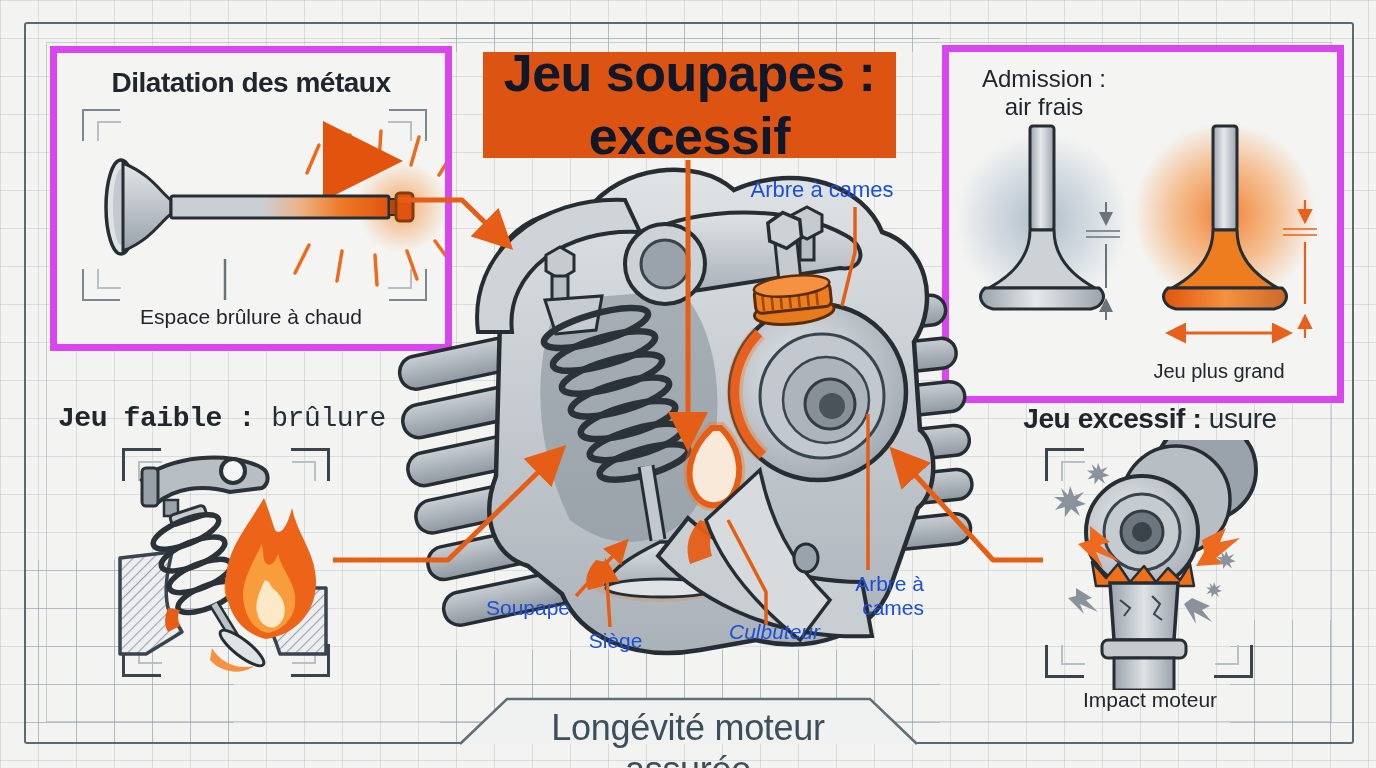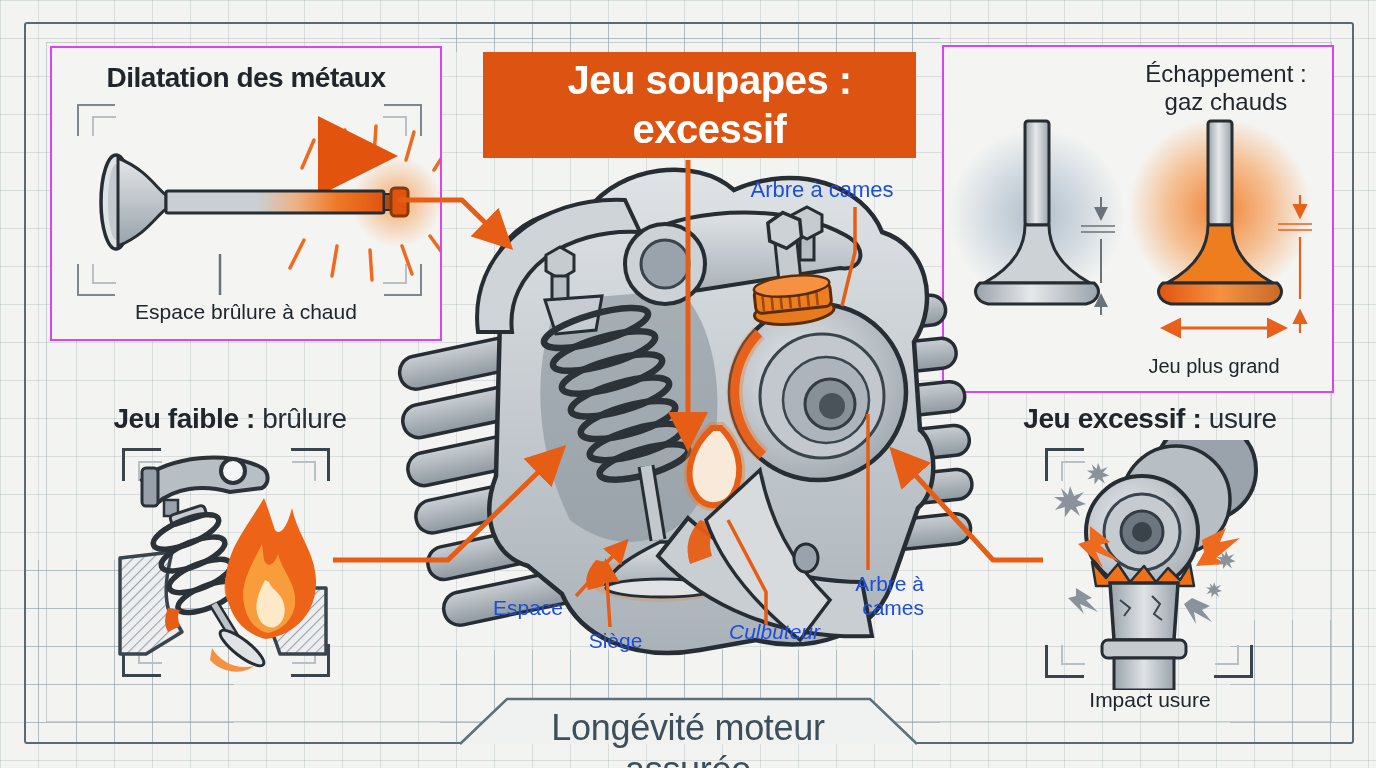--- a/index.html
+++ b/index.html
@@ -25,21 +25,21 @@
   }
   .outer-frame{
     position:absolute;left:24px;top:22px;width:1326px;height:718px;
     border:2.5px solid #5A6A72;border-radius:3px;z-index:1;pointer-events:none;
   }
   .inner-frame{
     position:absolute;left:46px;top:42px;width:1284px;height:678px;
     border:1.5px solid rgba(160,172,178,.55);z-index:1;pointer-events:none;
   }
   .panel{
-    position:absolute;background:#F4F5F3;border:2px solid #d946ef;z-index:2;
+    position:absolute;background:#F4F5F3;border:7px solid #d946ef;z-index:2;
   }
   .panel-tl{left:50px;top:46px;width:388px;height:291px;}
   .panel-tr{left:942px;top:45px;width:388px;height:344px;}
   .ptitle{
     position:absolute;left:0;right:0;text-align:center;
     font-weight:bold;font-size:28px;letter-spacing:-.5px;color:#20262B;
   }
   .caption{
     position:absolute;text-align:center;font-size:21px;color:#20262B;z-index:6;
   }
@@ -57,23 +57,22 @@
   .bk .c4{right:0;bottom:0;border-right-width:2.5px;border-bottom-width:2.5px;}
   .bk.dark .c1,.bk.dark .c2,.bk.dark .c3,.bk.dark .c4{border-width:0;}
   .bk.dark .c1{border-left-width:3px;border-top-width:3px;}
   .bk.dark .c2{border-right-width:3px;border-top-width:3px;}
   .bk.dark .c3{border-left-width:3px;border-bottom-width:3px;}
   .bk.dark .c4{border-right-width:3px;border-bottom-width:3px;}
 
   .banner{
     position:absolute;left:483px;top:52px;width:413px;height:106px;z-index:4;
     background:#DD5412;display:flex;flex-direction:column;align-items:center;justify-content:center;
-    color:#ffffff;font-weight:bold;font-size:40px;line-height:1.22;letter-spacing:-.5px;
+    color:#0f172a;font-weight:bold;font-size:52px;line-height:1.22;letter-spacing:-.5px;
     text-align:center;
-    padding-left:20px;
   }
   .block-title{
     position:absolute;text-align:center;font-size:28px;color:#252E35;z-index:3;letter-spacing:-.4px;
   }
   .block-title b{font-weight:bold;color:#20262B;}
   .elabel{
     position:absolute;font-size:21px;color:#1d4ed8;z-index:6;text-align:center;line-height:1.15;
   }
   .svgbox{position:absolute;z-index:3;pointer-events:none;}
   .overlay{position:absolute;inset:0;z-index:5;pointer-events:none;}
@@ -162,23 +161,23 @@
     </svg>
     <div class="caption" style="left:0;right:0;top:252px;">Espace brûlure à chaud</div>
   </div>
 
   <div class="banner">
     <div>Jeu soupapes :</div>
     <div>excessif</div>
   </div>
 
   <div class="panel panel-tr">
-    <div class="tr-head" style="left:182px;top:13px;width:200px;">
-      <div>Échappement :</div>
-      <div>gaz chauds</div>
+    <div class="tr-head" style="left:5px;top:13px;width:180px;">
+      <div>Admission :</div>
+      <div>air frais</div>
     </div>
     <svg class="svgbox" style="left:0;top:0;" width="388" height="344" viewBox="0 0 388 344">
       <defs>
         <linearGradient id="g-tr-metal" x1="0" y1="0" x2="1" y2="0">
           <stop offset="0" stop-color="#9aa3ab"></stop>
             <stop offset="0.45" stop-color="#e6e9eb"></stop>
             <stop offset="1" stop-color="#9aa3ab"></stop>
         </linearGradient>
         <linearGradient id="g-tr-orange" x1="0" y1="0" x2="1" y2="0">
           <stop offset="0" stop-color="#E2540E"></stop>
@@ -226,21 +225,21 @@
         <line x1="334" y1="177" x2="368" y2="177" stroke-width="1.6"></line>
         <line x1="334" y1="183" x2="368" y2="183" stroke-width="1.6"></line>
         <path d="M 356,190 V 252"></path>
         <path d="M 356,286 V 266" marker-end="url(#m-tr-o)"></path>
         <path d="M 222,281 H 338" stroke-width="3" marker-start="url(#m-tr-o)" marker-end="url(#m-tr-o)"></path>
       </g>
     </svg>
     <div class="caption" style="left:150px;width:240px;top:292px;font-size:20px;margin-top:16px;">Jeu plus grand</div>
   </div>
 
-  <div class="block-title" style="left:60px;top:403px;width:340px;">
+  <div class="block-title" style="left:52px;top:403px;width:340px;font-family:Liberation Mono, monospace;">
     <b>Jeu faible :</b><span> brûlure</span>
   </div>
   <div class="bk dark" style="left:122px;top:448px;width:208px;height:229px;">
     <span class="c1"></span>
       <span class="c2"></span>
       <span class="c3"></span>
       <span class="c4"></span>
   </div>
   <div class="bk lite" style="left:138px;top:461px;width:178px;height:203px;">
     <span class="c1"></span>
@@ -339,21 +338,21 @@
       <path d="M 36,148 L 52,158 L 46,160 L 58,172 L 40,164 L 44,174 L 28,158 L 36,156 Z"></path>
       <path d="M 152,158 L 170,166 L 162,170 L 172,182 L 154,172 L 156,184 L 144,164 Z"></path>
     </g>
     <g fill="#8a939b">
       <path transform="translate(30,62)" d="M 0,-16 L 4,-6 L 14,-10 L 7,-2 L 16,2 L 6,5 L 10,14 L 1,7 L -5,15 L -5,5 L -15,8 L -8,0 L -16,-5 L -6,-5 L -9,-14 L -2,-7 Z"></path>
       <path transform="translate(58,34) scale(0.7)" d="M 0,-16 L 4,-6 L 14,-10 L 7,-2 L 16,2 L 6,5 L 10,14 L 1,7 L -5,15 L -5,5 L -15,8 L -8,0 L -16,-5 L -6,-5 L -9,-14 L -2,-7 Z"></path>
       <path transform="translate(186,120) scale(0.6)" d="M 0,-16 L 4,-6 L 14,-10 L 7,-2 L 16,2 L 6,5 L 10,14 L 1,7 L -5,15 L -5,5 L -15,8 L -8,0 L -16,-5 L -6,-5 L -9,-14 L -2,-7 Z"></path>
       <path transform="translate(174,150) scale(0.5)" d="M 0,-16 L 4,-6 L 14,-10 L 7,-2 L 16,2 L 6,5 L 10,14 L 1,7 L -5,15 L -5,5 L -15,8 L -8,0 L -16,-5 L -6,-5 L -9,-14 L -2,-7 Z"></path>
     </g>
   </svg>
-  <div class="caption" style="left:1030px;width:240px;top:688px;">Impact usure</div>
+  <div class="caption" style="left:1030px;width:240px;top:688px;">Impact moteur</div>
 
   <svg class="overlay" width="1376" height="768" viewBox="0 0 1376 768">
     <defs>
       <linearGradient id="g-metal" x1="0" y1="0" x2="0" y2="1">
         <stop offset="0" stop-color="#dfe3e6"></stop>
           <stop offset="1" stop-color="#aab2b9"></stop>
       </linearGradient>
       <linearGradient id="g-metal2" x1="0" y1="0" x2="0" y2="1">
         <stop offset="0" stop-color="#c9cfd4"></stop>
           <stop offset="1" stop-color="#8f98a0"></stop>
@@ -469,21 +468,21 @@
     <g fill="none" stroke="#E65D15" stroke-width="3.5" stroke-linejoin="round">
       <path d="M 576,596 L 624,544" marker-end="url(#m-ah-big)"></path>
       <path d="M 610,627 L 606,565" marker-end="url(#m-ah-big)"></path>
       <path d="M 766,625 L 766,592 L 728,520"></path>
       <path d="M 855,207 L 855,252 L 842,306"></path>
       <path d="M 868,570 L 868,414"></path>
     </g>
   </svg>
 
   <div class="elabel" style="left:742px;top:177px;width:160px;font-size:22px;">Arbre à cames</div>
-  <div class="elabel" style="left:468px;top:596px;width:120px;">Espace</div>
+  <div class="elabel" style="left:468px;top:596px;width:120px;">Soupape</div>
   <div class="elabel" style="left:558px;top:629px;width:115px;">Siège</div>
   <div class="elabel" style="left:717px;top:620px;width:115px;font-style:italic;">Culbuteur</div>
   <div class="elabel" style="left:812px;top:572px;width:112px;text-align:right;">
     <div>Arbre à</div>
     <div>cames</div>
   </div>
 
   <svg class="footer-wrap" viewBox="0 0 496 52">
     <path d="M 20,50 L 67,5 L 430,5 L 477,50" fill="#F0F2F1" stroke="#5E7077" stroke-width="2.5"></path>
   </svg>

